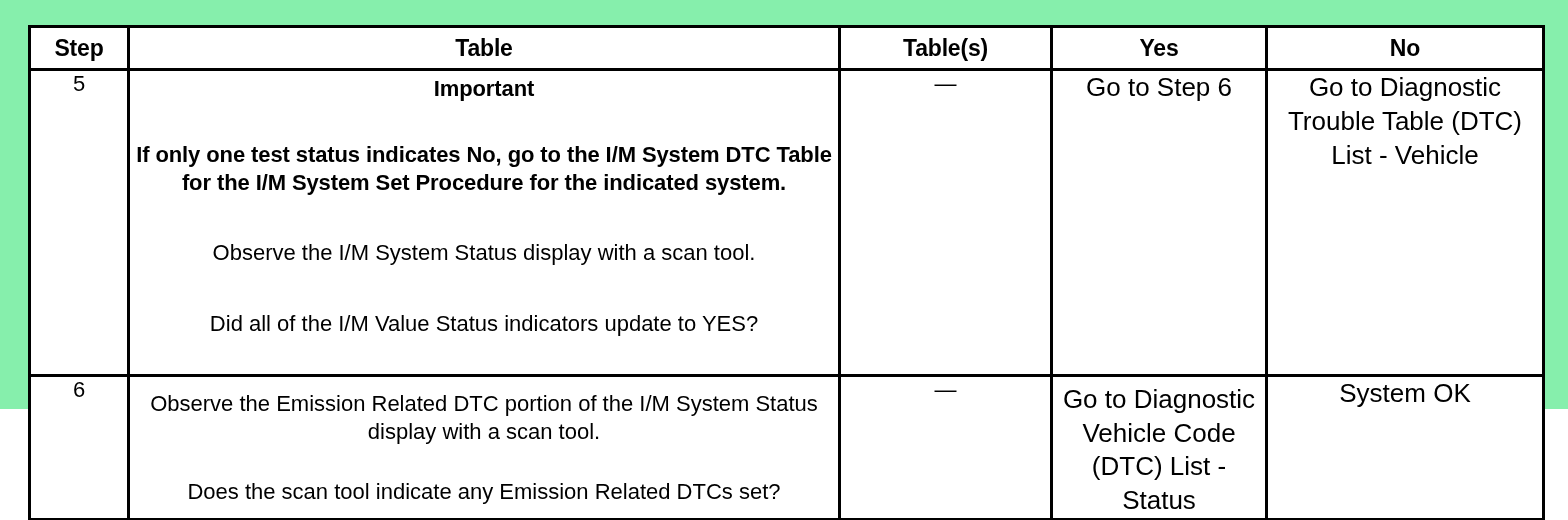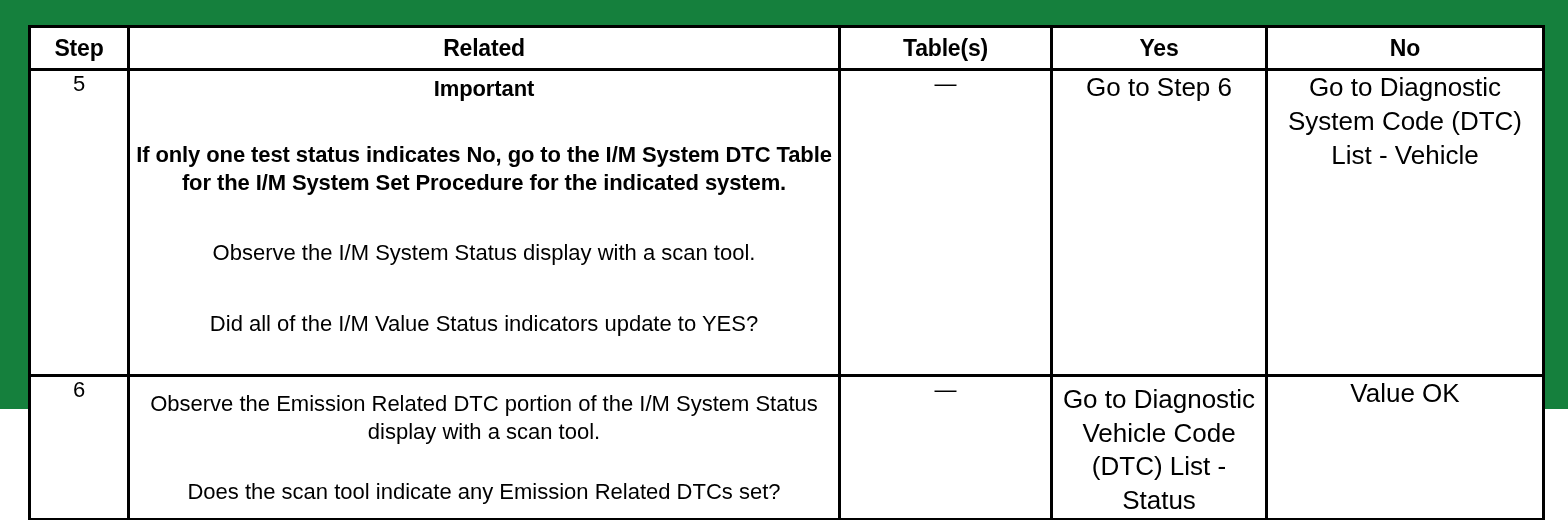--- a/index.html
+++ b/index.html
@@ -12,21 +12,21 @@
     height: 520px;
     font-family: "Liberation Sans", "DejaVu Sans", sans-serif;
     color: #000000;
     overflow: hidden;
   }
 
   #page {
     position: relative;
     width: 1568px;
     height: 409px;
-    background: #15803d;
+    background: #86efac;
   }
 
   
   table.dtc-table {
     position: absolute;
     left: 28px;
     top: 25px;
     width: 1514px;
     border-collapse: collapse;
     table-layout: fixed;
@@ -131,21 +131,21 @@
       <col class="c-step">
       <col class="c-action">
       <col class="c-value">
       <col class="c-yes">
       <col class="c-no">
     </colgroup>
 
     <thead>
       <tr class="header-row">
         <th>Step</th>
-        <th>Related</th>
+        <th>Table</th>
         <th>Table(s)</th>
         <th>Yes</th>
         <th>No</th>
       </tr>
     </thead>
 
     <tbody>
 
       <tr class="row-step5">
 
@@ -164,21 +164,21 @@
         <td class="value-cell">
           <span class="dash">—</span>
         </td>
 
         <td class="branch-cell">
           <span class="branch-line">Go to Step 6</span>
         </td>
 
         <td class="branch-cell">
           <span class="branch-line">Go to Diagnostic</span>
-          <span class="branch-line">System Code (DTC)</span>
+          <span class="branch-line">Trouble Table (DTC)</span>
           <span class="branch-line">List - Vehicle</span>
         </td>
       </tr>
 
       <tr class="row-step6">
 
         <td class="step-cell">6</td>
 
         <td class="action-cell">
           <p class="para">Observe the Emission Related DTC portion of the I/M System Status display with a scan tool.</p>
@@ -191,20 +191,20 @@
         </td>
 
         <td class="branch-cell mid-bottom">
           <span class="branch-line">Go to Diagnostic</span>
           <span class="branch-line">Vehicle Code</span>
           <span class="branch-line">(DTC) List -</span>
           <span class="branch-line">Status</span>
         </td>
 
         <td class="branch-cell">
-          <span class="branch-line">Value OK</span>
+          <span class="branch-line">System OK</span>
         </td>
       </tr>
 
     </tbody>
   </table>
 
 </div>
 
 </body></html>

